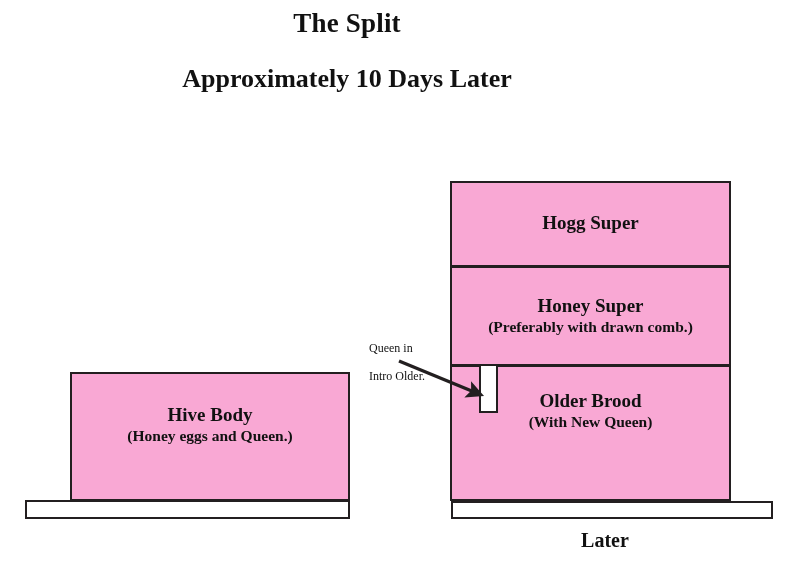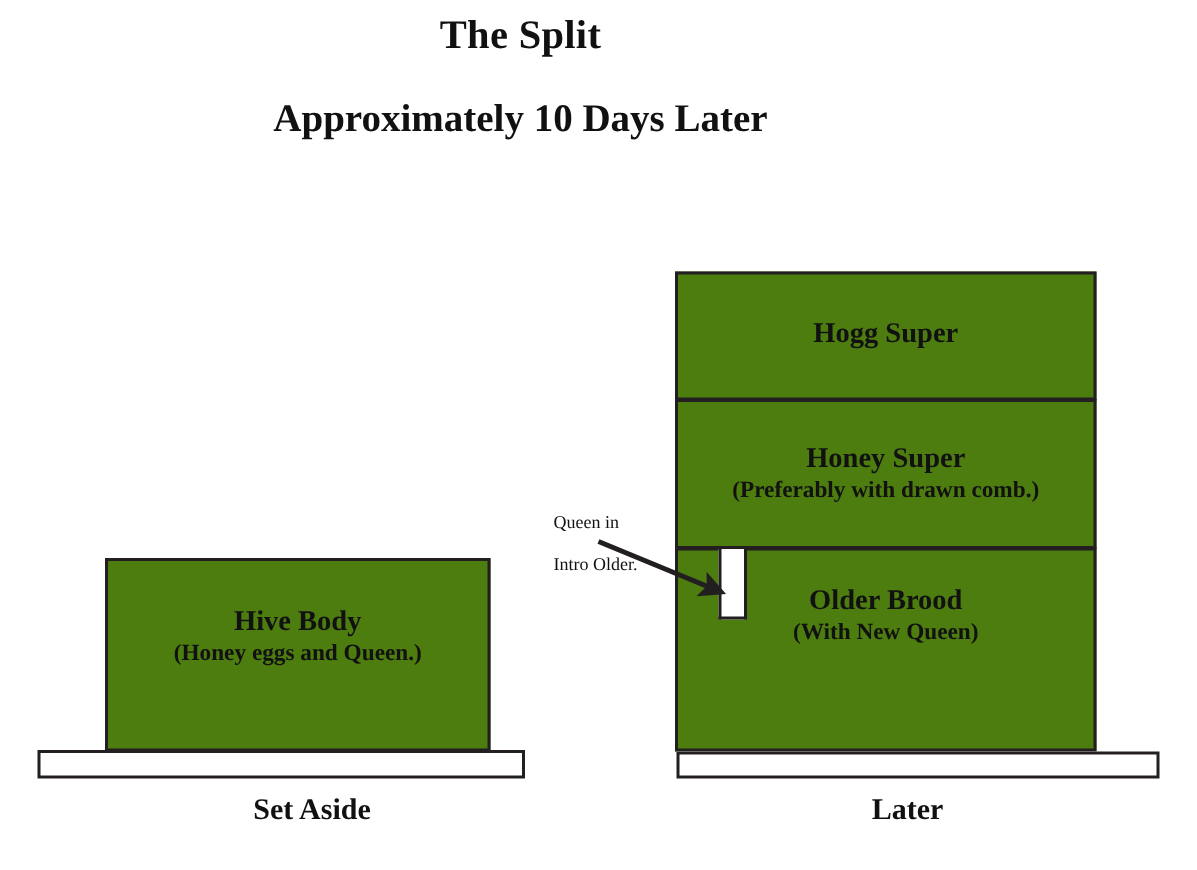--- a/index.html
+++ b/index.html
@@ -41,21 +41,21 @@
     font-weight: bold;
     line-height: 1.2;
     margin: 24px 0 0 0;
   }
 
   
   .hive-box {
     position: absolute;
     box-sizing: border-box;
     border: 2px solid #231f20;
-    background: #4d7c0f;
+    background: #f9a8d4;
   }
   .box-text {
     position: absolute;
     left: 0;
     width: 100%;
     text-align: center;
     line-height: 1.18;
   }
   .box-title {
     font-size: 19px;
@@ -116,30 +116,29 @@
 </head>
 <body>
 
 <div id="canvas">
 
   <div class="title-block">
     <div class="main-title">The Split</div>
     <div class="sub-title">Approximately 10 Days Later</div>
   </div>
 
-  <div class="hive-box" style="left:70px; top:372px; width:257px; height:129px;">
+  <div class="hive-box" style="left:70px; top:372px; width:280px; height:129px;">
     <div class="box-text" style="top:30px;">
       <span class="box-title">Hive Body</span>
       <span class="box-sub">(Honey eggs and Queen.)</span>
     </div>
   </div>
 
   <div class="bottom-board" style="left:25px; top:500px; width:325px; height:19px;"></div>
 
-  <div class="caption" style="left:58px; top:528px; width:300px;">Set Aside</div>
 
   <div class="hive-box" style="left:450px; top:181px; width:281px; height:86px;">
     <div class="box-text" style="top:29px;">
       <span class="box-title">Hogg Super</span>
     </div>
   </div>
 
   <div class="hive-box" style="left:450px; top:365px; width:281px; height:136px;">
     <div class="box-text" style="top:23px;">
       <span class="box-title">Older Brood</span>

